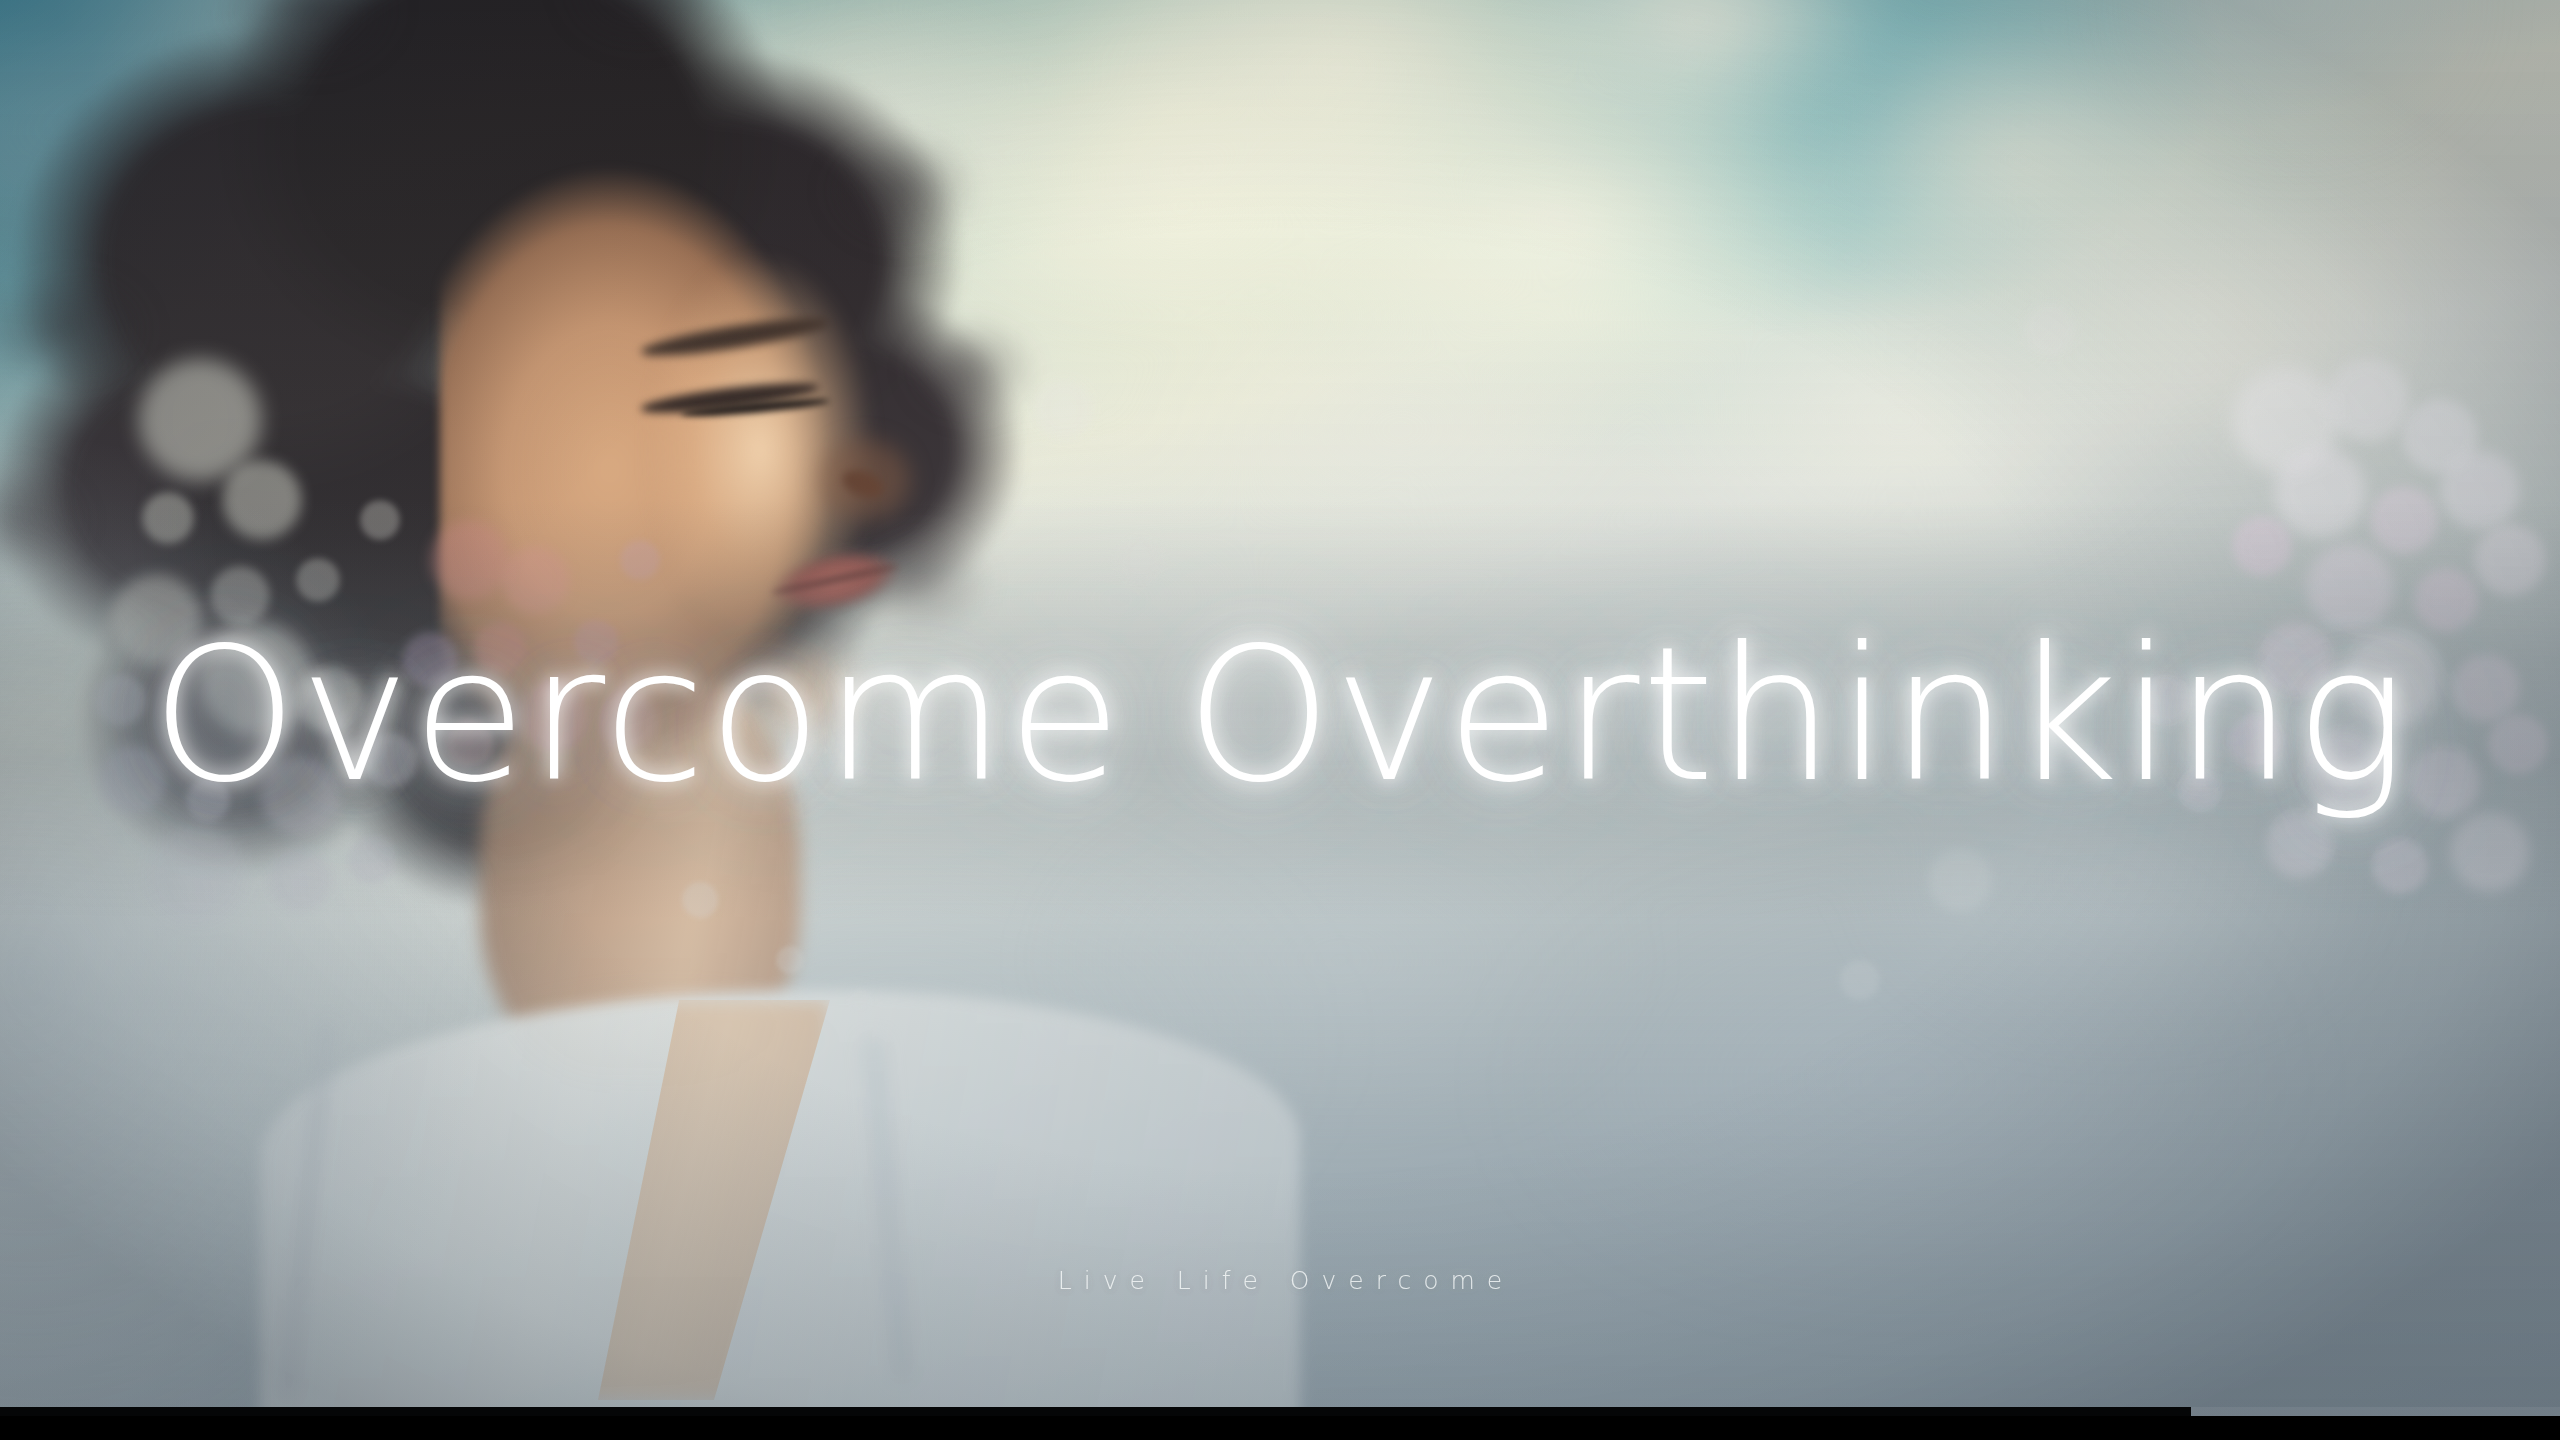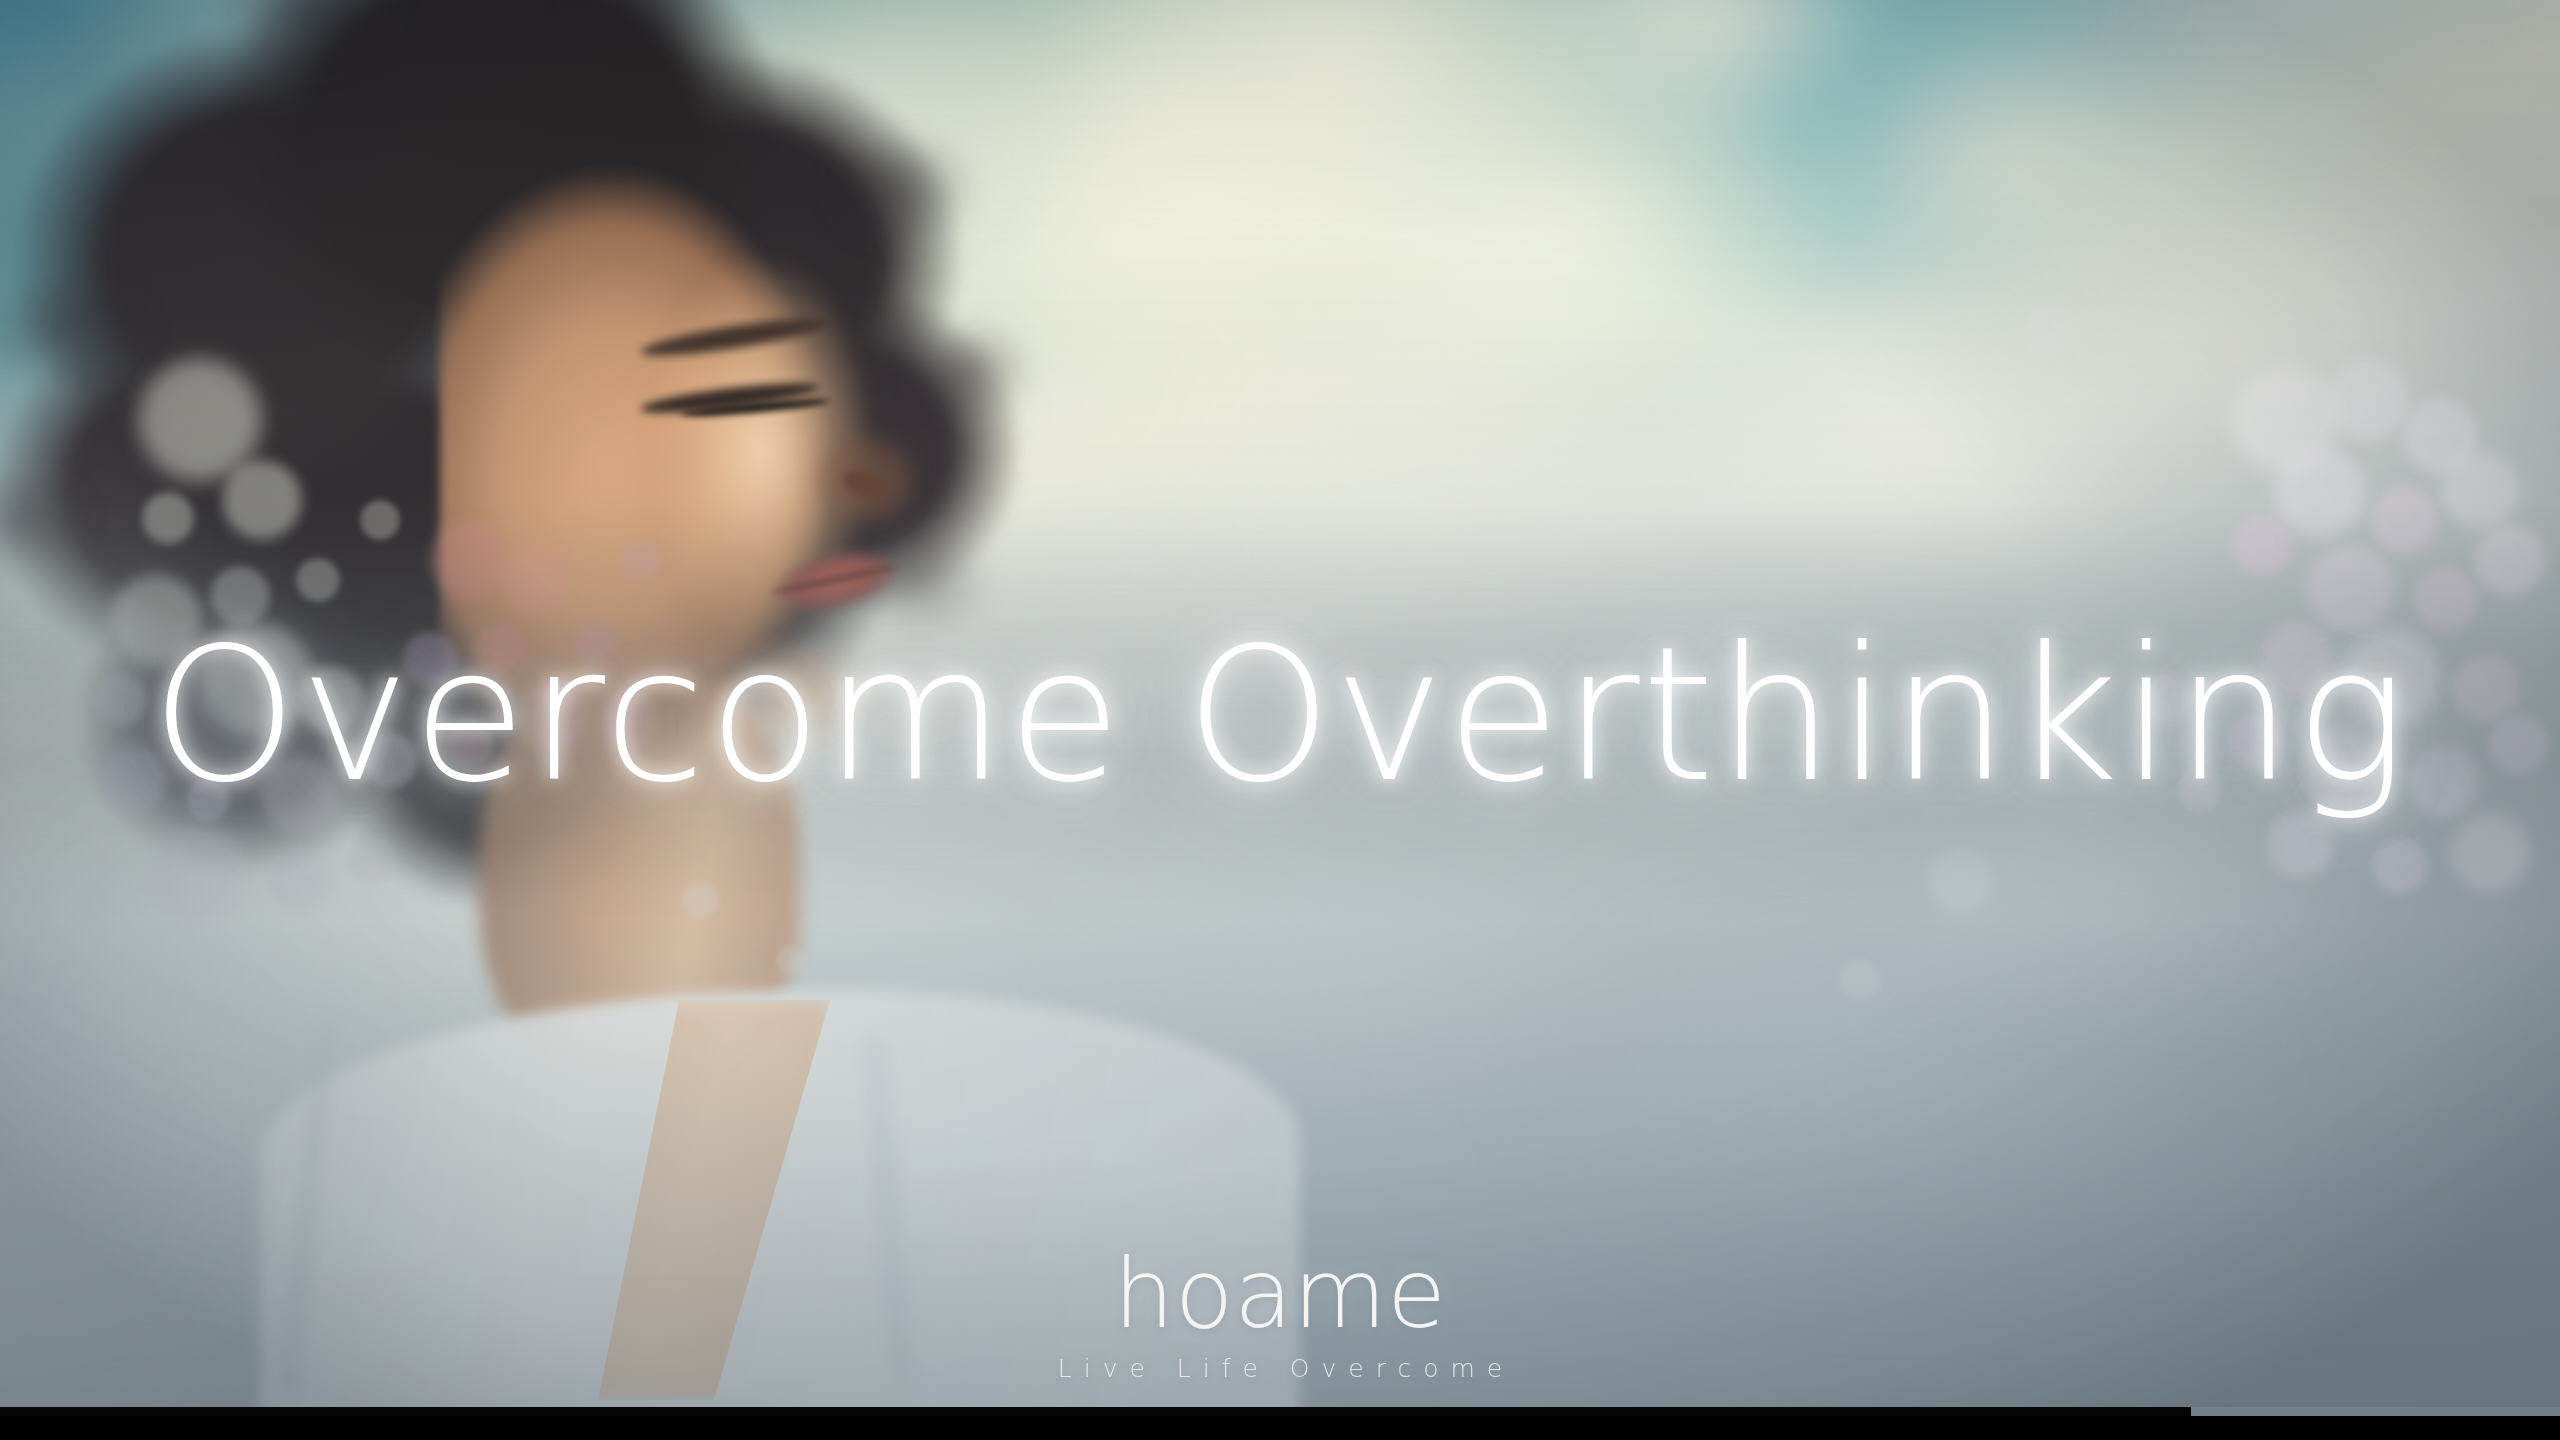--- a/index.html
+++ b/index.html
@@ -436,21 +436,20 @@
     </div>
 
   <div class="layer" id="haze"></div>
   <div class="layer" id="haze-left"></div>
   <div class="layer" id="vignette"></div>
   <div id="text-scrim"></div>
 
   <div id="headline">Overcome Overthinking</div>
 
   <div id="logo">
-    <div id="logo-mark">hoame</div>
     <div id="logo-tagline">Live Life Overcome</div>
   </div>
 
   <div id="progress-track">
     <div id="progress-fill" style="width: 85.6%;"></div>
   </div>
 
 </div>
 
 </body></html>

